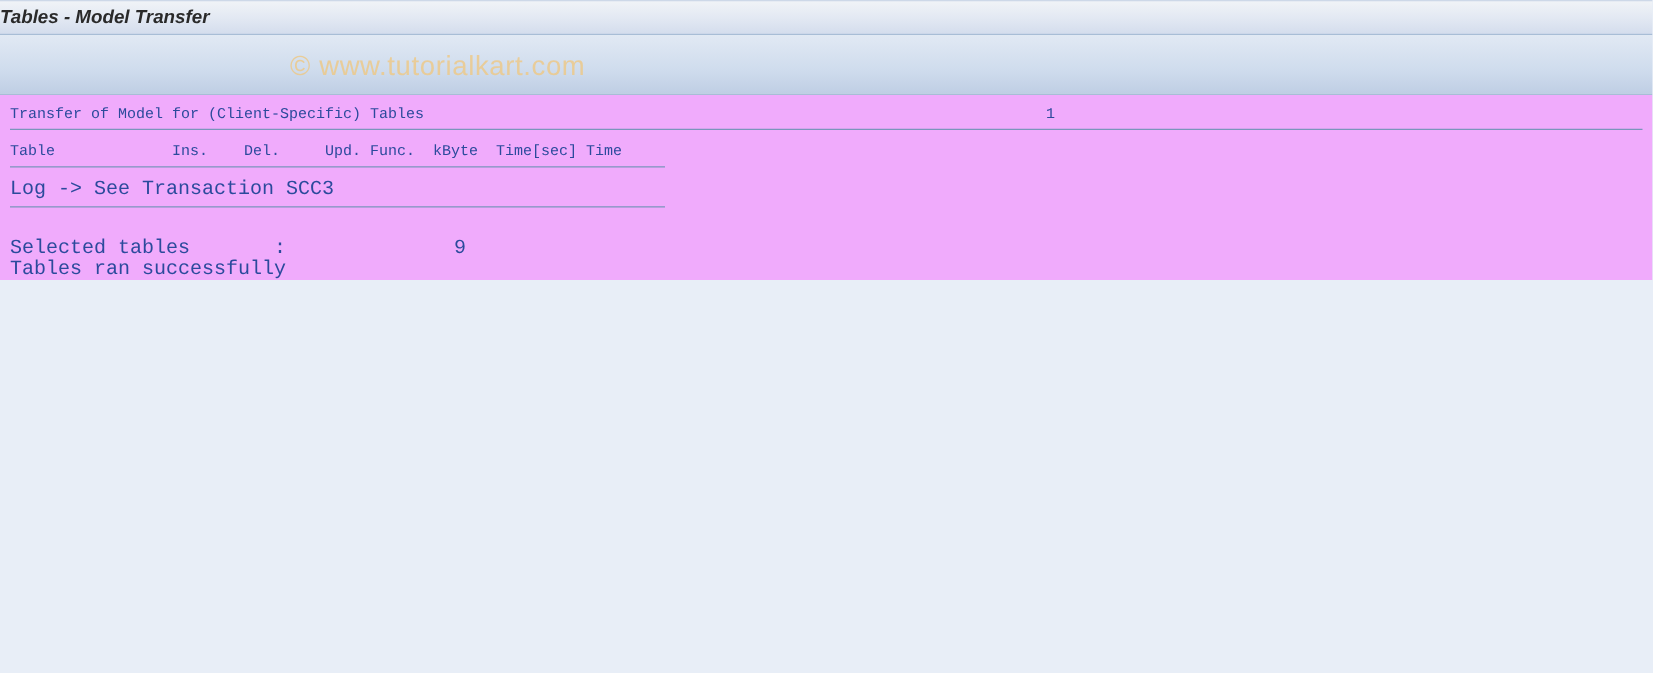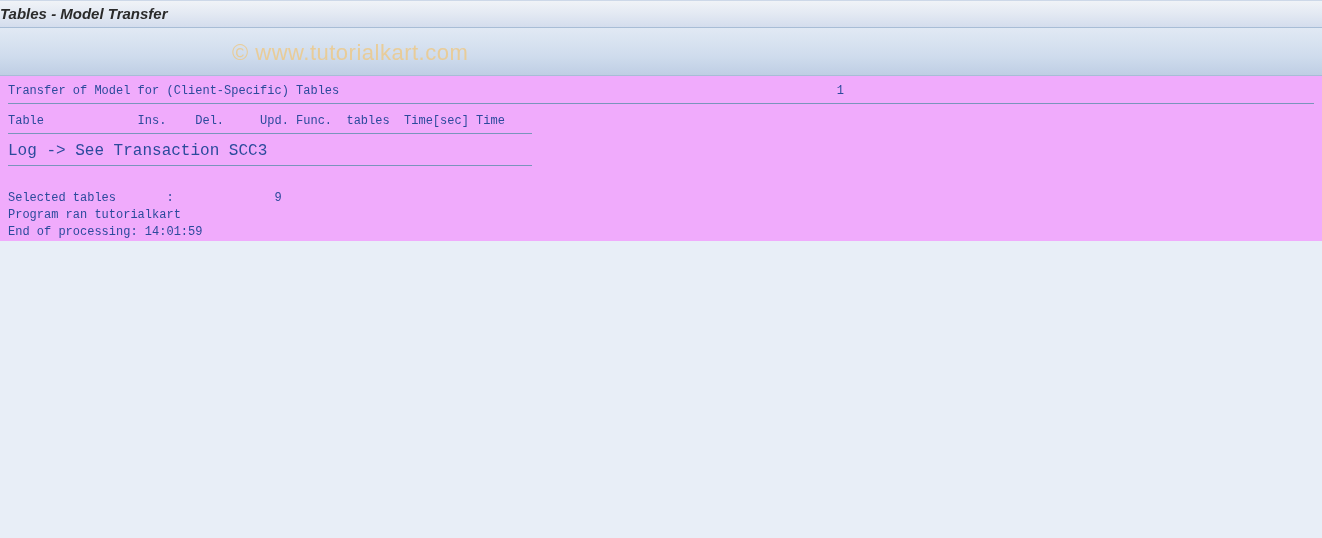--- a/index.html
+++ b/index.html
@@ -40,21 +40,21 @@
       letter-spacing: 0.5px;
       color: rgba(236, 201, 138, 0.85);
       font-family: Arial, Helvetica, sans-serif;
     }
     .content {
       background: #f0abfc;
       padding: 0 8px;
     }
     .report-line {
       font-family: 'Courier New', Courier, monospace;
-      font-size: 12px;
+      font-size: 16px;
       color: #2b4a9c;
       white-space: pre;
       line-height: 17px;
     }
     .report-title-row {
       display: flex;
       border-bottom: 1px solid #7a95bb;
       padding: 8px 0 5px 0;
       margin-bottom: 2px;
     }
@@ -104,23 +104,22 @@
   <div class="watermark">© www.tutorialkart.com</div>
 </div>
 
 <div class="content">
 
   <div class="report-title-row">
     <span class="report-title-text">Transfer of Model for (Client-Specific) Tables</span>
     <span class="report-title-num">1</span>
   </div>
 
-  <div class="section-header">Table             Ins.    Del.     Upd. Func.  tables  Time[sec] Time</div>
+  <div class="section-header">Table             Ins.    Del.     Upd. Func.  kByte  Time[sec] Time</div>
 
   <div class="section-log">Log -&gt; See Transaction SCC3</div>
 
   <div class="stats-block">
     <div class="report-line">Selected tables       :              9</div>
-    <div class="report-line">Program ran tutorialkart</div>
-    <div class="report-line">End of processing: 14:01:59</div>
+    <div class="report-line">Tables ran successfully</div>
   </div>
 
 </div>
 
 </body></html>

